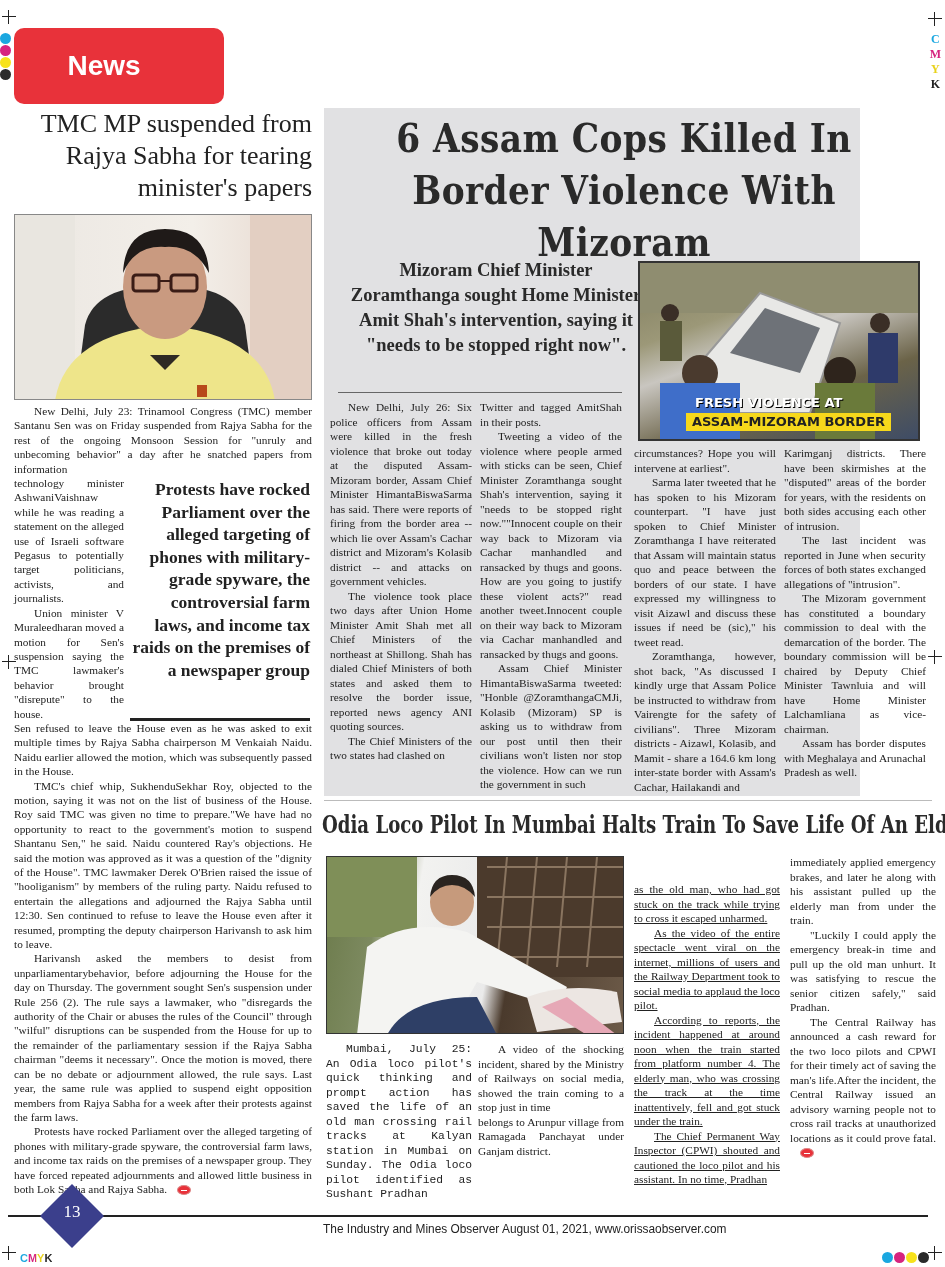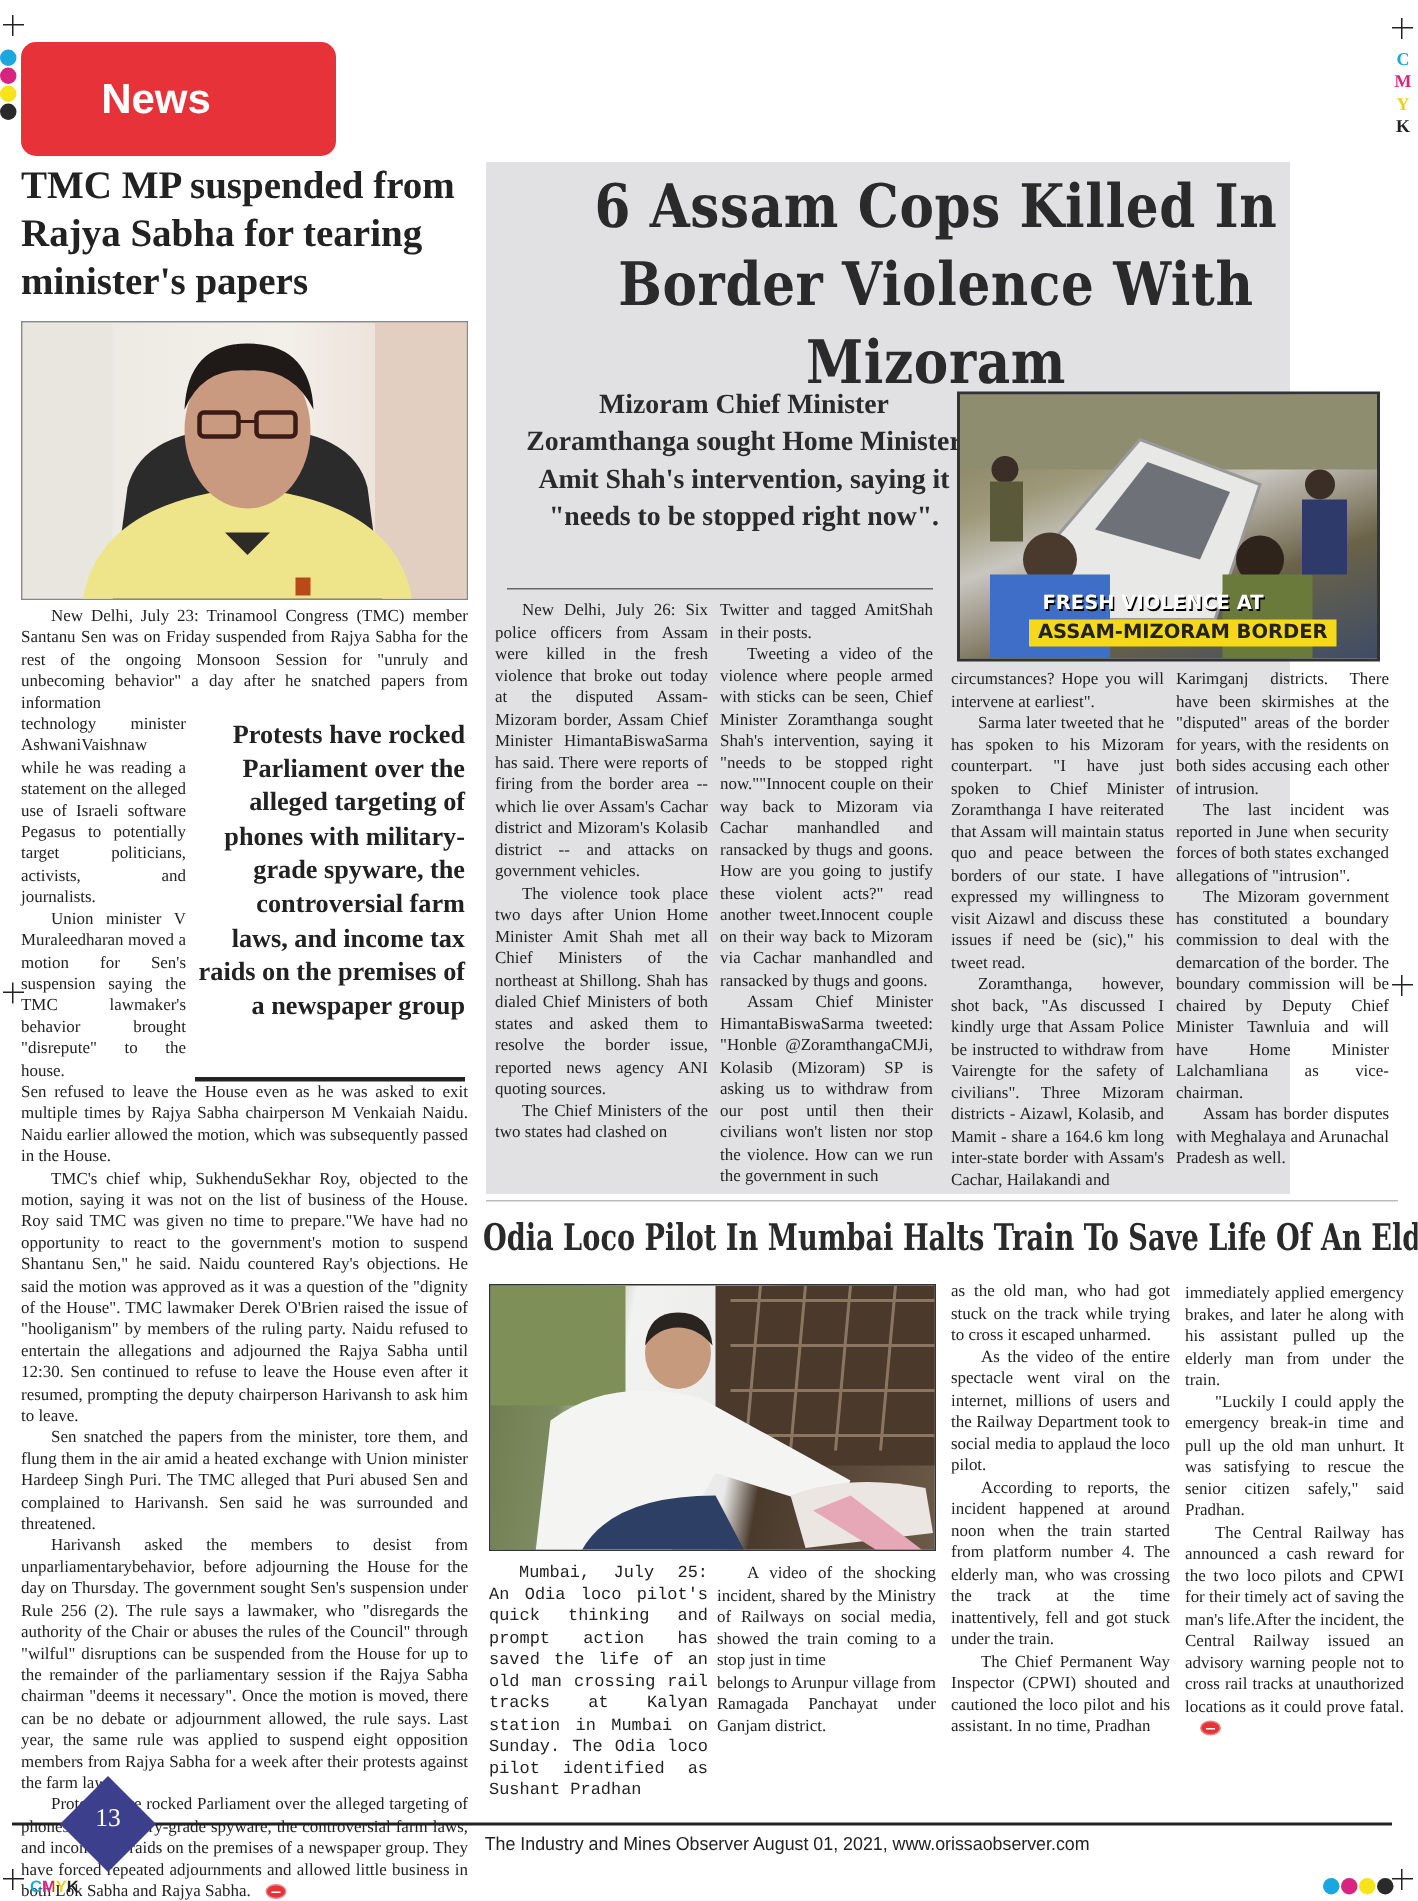--- a/index.html
+++ b/index.html
@@ -12,21 +12,21 @@
   .reg-mark::after { left: 0; top: 6px; width: 14px; height: 1px; }
 
   .dots-col { position: absolute; left: 0; top: 33px; width: 12px; display: flex; flex-direction: column; gap: 1px; }
   .dot { width: 11px; height: 11px; border-radius: 50%; }
   .cmyk-col { position: absolute; right: 4px; top: 32px; display: flex; flex-direction: column; align-items: center; font-family: "Liberation Serif", serif; font-weight: bold; font-size: 12px; line-height: 15px; }
 
   .news-tag { position: absolute; left: 14px; top: 28px; width: 210px; height: 76px; background: #e8323a; border-radius: 10px; color: #fff; font-family: "Liberation Sans", sans-serif; font-weight: bold; font-size: 28px; display: flex; align-items: center; justify-content: center; padding-right: 30px; }
 
   
   .left-col { position: absolute; left: 14px; top: 108px; width: 298px; }
-  .left-head { font-family: "Liberation Serif", serif; font-weight: bold; font-size: 26px; line-height: 32px; text-align: left; color: #222; }
+  .left-head { font-family: "Liberation Serif", serif; font-weight: normal; font-size: 26px; line-height: 32px; text-align: right; color: #222; }
   .left-photo { margin: 10px 0 0 0; width: 298px; height: 186px; border: 1px solid #888; position: relative; overflow: hidden; background: linear-gradient(90deg, #ebe7e2 0%, #f3efe9 60%, #e6d6cc 100%); }
   .body-text { font-family: "Liberation Serif", serif; font-size: 11.3px; line-height: 14.4px; text-align: justify; color: #222; }
   .body-text p { text-indent: 20px; }
   .float-wrap { display: flex; gap: 6px; }
   .narrow { width: 110px; flex: none; }
   .pull-quote { width: 180px; font-family: "Liberation Serif", serif; font-weight: bold; font-size: 17.5px; line-height: 22.6px; text-align: right; border-bottom: 3px solid #222; padding-bottom: 2px; margin-top: 2px; }
   .end-mark { display: inline-block; width: 14px; height: 10px; border-radius: 50%; background: #e8323a; border: 1px solid #d88; vertical-align: middle; margin-left: 10px; position: relative; }
   .end-mark::after { content: ""; position: absolute; left: 3px; right: 3px; top: 4px; height: 1px; background: #fff; }
 
   
@@ -101,21 +101,20 @@
     <p>New Delhi, July 23: Trinamool Congress (TMC) member Santanu Sen was on Friday suspended from Rajya Sabha for the rest of the ongoing Monsoon Session for "unruly and unbecoming behavior" a day after he snatched papers from information</p>
     <div class="float-wrap">
       <div class="narrow">
         <p style="text-indent:0">technology minister AshwaniVaishnaw while he was reading a statement on the alleged use of Israeli software Pegasus to potentially target politicians, activists, and journalists.</p>
         <p>Union minister V Muraleedharan moved a motion for Sen's suspension saying the TMC lawmaker's behavior brought "disrepute" to the house.</p>
       </div>
       <div class="pull-quote">Protests have rocked Parliament over the alleged targeting of phones with military-grade spyware, the controversial farm laws, and income tax raids on the premises of a newspaper group</div>
     </div>
     <p style="text-indent:0">Sen refused to leave the House even as he was asked to exit multiple times by Rajya Sabha chairperson M Venkaiah Naidu. Naidu earlier allowed the motion, which was subsequently passed in the House.</p>
     <p>TMC's chief whip, SukhenduSekhar Roy, objected to the motion, saying it was not on the list of business of the House. Roy said TMC was given no time to prepare."We have had no opportunity to react to the government's motion to suspend Shantanu Sen," he said. Naidu countered Ray's objections. He said the motion was approved as it was a question of the "dignity of the House". TMC lawmaker Derek O'Brien raised the issue of "hooliganism" by members of the ruling party. Naidu refused to entertain the allegations and adjourned the Rajya Sabha until 12:30. Sen continued to refuse to leave the House even after it resumed, prompting the deputy chairperson Harivansh to ask him to leave.</p>
-    <p>Sen snatched the papers from the minister, tore them, and flung them in the air amid a heated exchange with Union minister Hardeep Singh Puri. The TMC alleged that Puri abused Sen and complained to Harivansh. Sen said he was surrounded and threatened.</p>
     <p>Harivansh asked the members to desist from unparliamentarybehavior, before adjourning the House for the day on Thursday. The government sought Sen's suspension under Rule 256 (2). The rule says a lawmaker, who "disregards the authority of the Chair or abuses the rules of the Council" through "wilful" disruptions can be suspended from the House for up to the remainder of the parliamentary session if the Rajya Sabha chairman "deems it necessary". Once the motion is moved, there can be no debate or adjournment allowed, the rule says. Last year, the same rule was applied to suspend eight opposition members from Rajya Sabha for a week after their protests against the farm laws.</p>
     <p><span>Protests have rocked Parliament over the alleged targeting of phones with military-grade spyware, the controversial farm laws, and income tax raids on the premises of a newspaper group. They have forced repeated adjournments and allowed little business in both Lok Sabha and Rajya Sabha.</span><span class="end-mark"></span></p>
   </div>
 </div>
 
 <div class="assam-box">
   <h1 class="assam-head">6 Assam Cops Killed In Border Violence With Mizoram</h1>
   <h2 class="assam-sub">Mizoram Chief Minister Zoramthanga sought Home Minister Amit Shah's intervention, saying it "needs to be stopped right now".</h2>
   <div class="assam-sub-rule"></div>
   <div class="assam-photo">
@@ -184,21 +183,21 @@
   </svg>
 </div>
 
 <div class="ocol" style="left:326px;top:1042px;font-family:Liberation Mono, monospace;">
   <p>Mumbai, July 25: An Odia loco pilot's quick thinking and prompt action has saved the life of an old man crossing rail tracks at Kalyan station in Mumbai on Sunday. The Odia loco pilot identified as Sushant Pradhan</p>
 </div>
 <div class="ocol" style="left:478px;top:1042px;">
   <p>A video of the shocking incident, shared by the Ministry of Railways on social media, showed the train coming to a stop just in time</p>
   <p style="text-indent:0">belongs to Arunpur village from Ramagada Panchayat under Ganjam district.</p>
 </div>
-<div class="ocol" style="left:634px;top:854px;">
+<div class="ocol" style="left:634px;top:882px;text-decoration:underline;">
   <p style="text-indent:0">as the old man, who had got stuck on the track while trying to cross it escaped unharmed.</p>
   <p>As the video of the entire spectacle went viral on the internet, millions of users and the Railway Department took to social media to applaud the loco pilot.</p>
   <p>According to reports, the incident happened at around noon when the train started from platform number 4. The elderly man, who was crossing the track at the time inattentively, fell and got stuck under the train.</p>
   <p>The Chief Permanent Way Inspector (CPWI) shouted and cautioned the loco pilot and his assistant. In no time, Pradhan</p>
 </div>
 <div class="ocol" style="left:790px;top:855px;">
   <p style="text-indent:0">immediately applied emergency brakes, and later he along with his assistant pulled up the elderly man from under the train.</p>
   <p>"Luckily I could apply the emergency break-in time and pull up the old man unhurt. It was satisfying to rescue the senior citizen safely," said Pradhan.</p>
   <p><span>The Central Railway has announced a cash reward for the two loco pilots and CPWI for their timely act of saving the man's life.After the incident, the Central Railway issued an advisory warning people not to cross rail tracks at unauthorized locations as it could prove fatal.</span><span class="end-mark"></span></p>
 </div>

